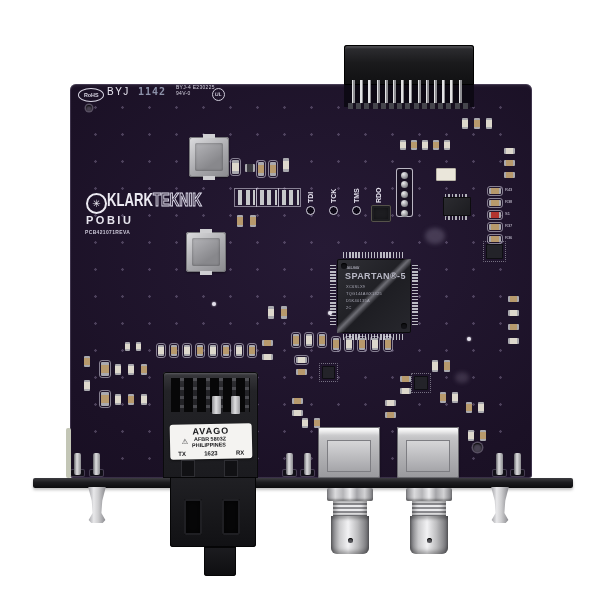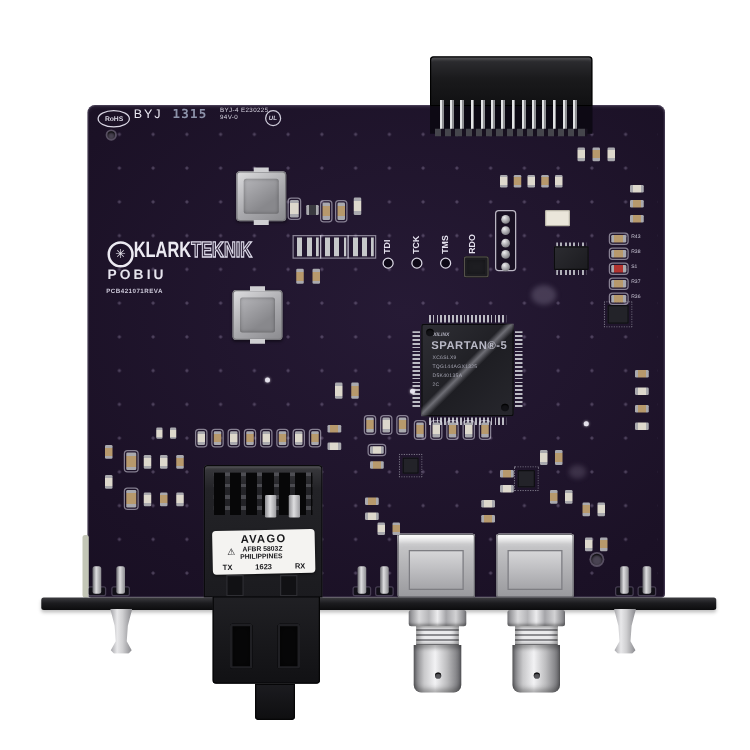--- a/index.html
+++ b/index.html
@@ -148,21 +148,21 @@
 
   <div class="abs enotch"></div>
   <div class="abs econn"></div>
   <div class="abs epins"></div>
   <div class="abs epads"></div>
 
   <div class="abs rohs">
       <span>RoHS</span>
     </div>
   <div class="abs byj">BYJ</div>
-  <div class="abs lcd">1315</div>
+  <div class="abs lcd">1142</div>
   <div class="abs tinyline1">BYJ-4 E230225</div>
   <div class="abs tinyline2">94V-0</div>
   <div class="abs ulmark">
       <span>UL</span>
     </div>
 
   <div class="abs logo-circle">
       <span>✳</span>
     </div>
   <div class="abs brand"><span>KLARK</span><span class="outl">TEKNIK</span></div>

